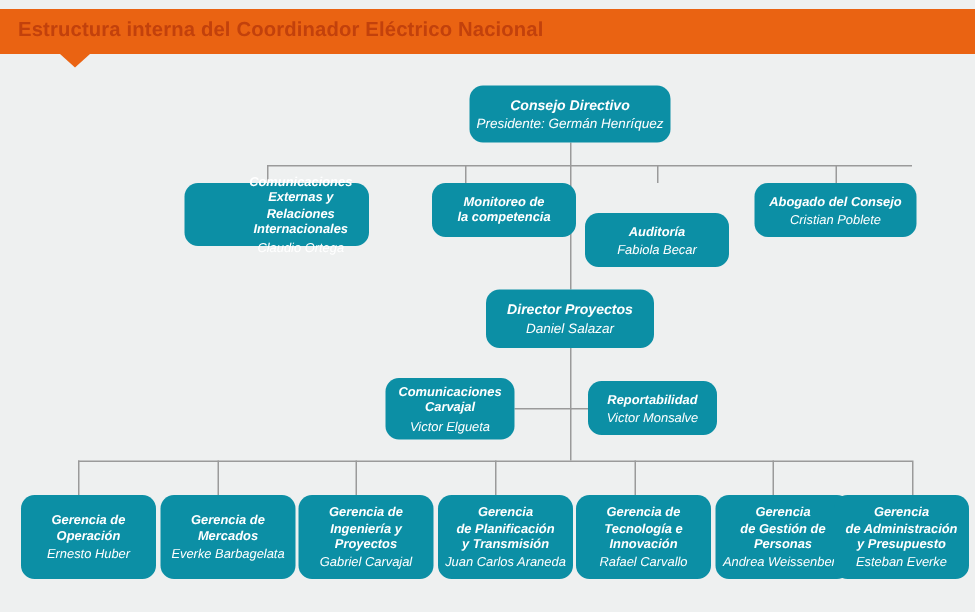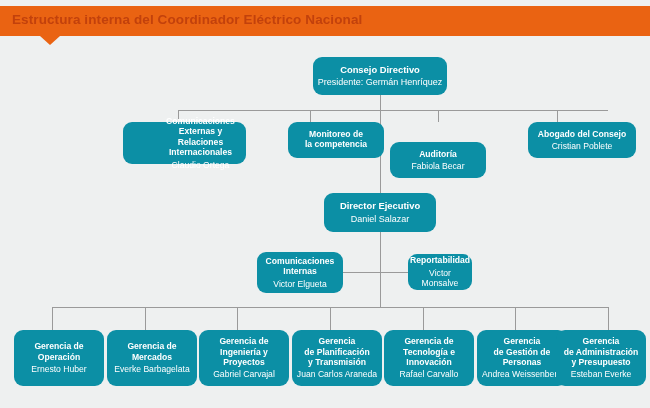--- a/index.html
+++ b/index.html
@@ -66,20 +66,21 @@
     border-radius: 9px;
     color: #ffffff;
     text-align: center;
     display: flex;
     flex-direction: column;
     align-items: center;
     justify-content: center;
     box-sizing: border-box;
     padding: 3px 4px;
     line-height: 1.22;
+    font-style: italic;
   }
   .node .title {
     font-weight: bold;
     font-size: 8.6px;
     white-space: pre-line;
   }
   .node .person {
     font-weight: normal;
     font-size: 8.6px;
     margin-top: 2px;
@@ -138,37 +139,37 @@
     <div class="title">Monitoreo de
 la competencia</div>
     <div class="person"></div>
   </div>
 
   <div class="node" style="left:390px; top:122px; width:96px; height:36px;margin-top:20px;">
     <div class="title">Auditoría</div>
     <div class="person">Fabiola Becar</div>
   </div>
 
-  <div class="node" style="left:503px; top:122px; width:108px; height:36px;margin-left:25px;">
+  <div class="node" style="left:503px; top:122px; width:108px; height:36px;">
     <div class="title">Abogado del Consejo</div>
     <div class="person">Cristian Poblete</div>
   </div>
 
   <div class="node big" style="left:324px; top:193px; width:112px; height:39px;">
-    <div class="title">Director Ejecutivo</div>
+    <div class="title">Director Proyectos</div>
     <div class="person">Daniel Salazar</div>
   </div>
 
   <div class="node" style="left:257px; top:252px; width:86px; height:41px;">
     <div class="title">Comunicaciones
-Internas</div>
+Carvajal</div>
     <div class="person">Victor Elgueta</div>
   </div>
 
-  <div class="node" style="left:408px; top:254px; width:64px; height:36px;">
+  <div class="node" style="left:392px; top:254px; width:86px; height:36px;">
     <div class="title">Reportabilidad</div>
     <div class="person">Victor Monsalve</div>
   </div>
 
   <div class="node" style="left:14px; top:330px; width:90px; height:56px;">
     <div class="title">Gerencia de
 Operación</div>
     <div class="person">Ernesto Huber</div>
   </div>
 

